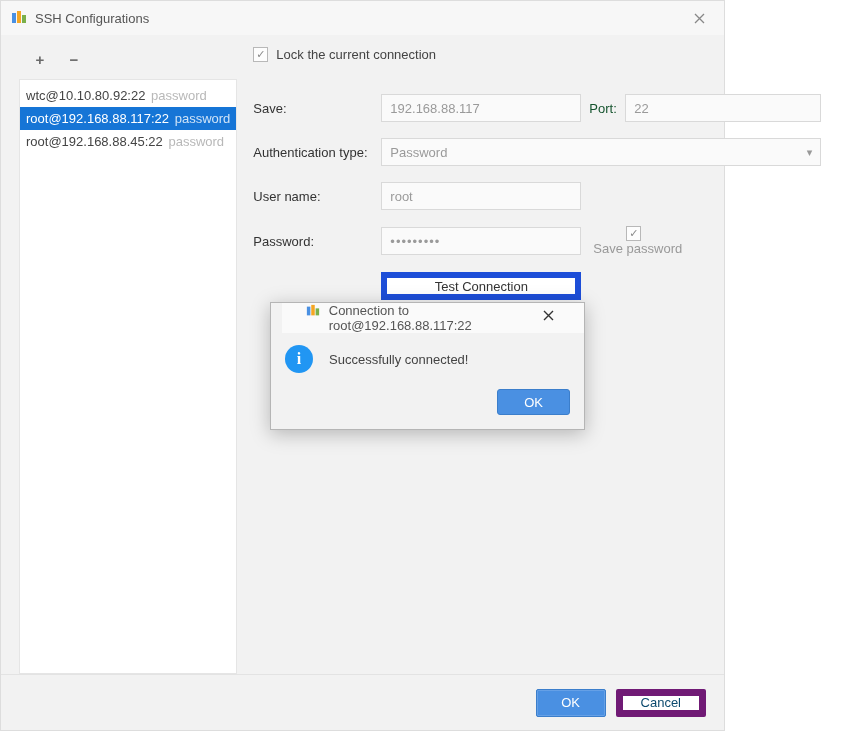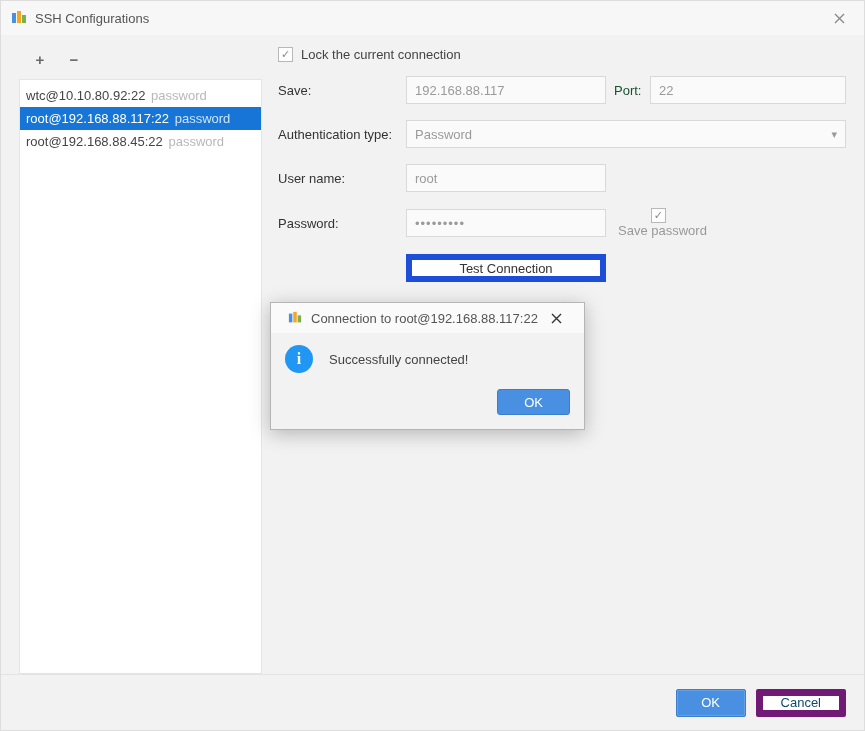--- a/index.html
+++ b/index.html
@@ -1,53 +1,53 @@
 <!DOCTYPE html>
 <html><head>
 <meta charset="utf-8">
 <style>
   * { box-sizing: border-box; }
   html, body { margin:0; padding:0; width:865px; height:731px; font-family: "Segoe UI", Arial, sans-serif; font-size:13px; color:#444; background:#fff; }
-  .window { width:865px; height:731px; display:flex; flex-direction:column; background:#f2f2f2; border:1px solid #ddd; }
+  .window { width:725px; height:731px; display:flex; flex-direction:column; background:#f2f2f2; border:1px solid #ddd; }
   .titlebar { height:34px; display:flex; align-items:center; padding:0 10px; background:#f7f7f7; }
   .title-icon { width:16px; height:16px; margin-right:8px; display:flex; align-items:center; justify-content:center; }
   .titlebar-text { color:#555; font-size:13px; }
   .titlebar-spacer { flex:1; }
   .titlebar-close { width:30px; height:30px; display:flex; align-items:center; justify-content:center; color:#888; cursor:pointer; font-size:14px; }
   .content { flex:1; display:flex; flex-direction:column; }
   .main { flex:1; display:flex; padding:10px 8px 0 18px; }
   .left { width:252px; display:flex; flex-direction:column; }
   .left-toolbar { height:28px; display:flex; align-items:center; gap:16px; padding-left:12px;}
   .tb-btn { width:18px; height:18px; display:flex; align-items:center; justify-content:center; color:#6a6a6a; cursor:pointer; font-size:15px; font-weight:bold;}
   .list { flex:1; background:#fff; border:1px solid #e5e5e5; margin-top:6px; padding-top:4px;}
   .list-item { padding:4px 6px; white-space:nowrap; overflow:hidden;}
   .list-item .hint { color:#b8b8b8; margin-left:2px;}
   .list-item.selected { background:#1675d6; color:#fff; }
   .list-item.selected .hint { color:#cfe3f7; }
   .right { flex:1; padding:0 10px 0 16px; }
   .form-row { display:flex; align-items:center; margin-bottom:16px; }
-  .form-row.first { margin-top:2px; margin-bottom:14px;}
+  .form-row.first { margin-top:2px; margin-bottom:32px;}
   .label { width:128px; color:#333; }
   .checkbox { width:15px; height:15px; border:1px solid #b8b8b8; display:inline-flex; align-items:center; justify-content:center; margin-right:8px; background:#fdfdfd;}
   .checkbox.checked::after { content:"✓"; font-size:11px; color:#888; line-height:1;}
   .input { height:28px; border:1px solid #d9d9d9; background:#fafafa; padding:8px 8px; color:#9a9a9a; display:flex; align-items:center;}
   .input.host { width:200px; }
   .input.port { width:196px; }
   .input.user { width:200px; }
   .input.pass { width:200px; letter-spacing:1px;}
   .port-label { width:36px; margin-left:8px; color:#14532d;}
   .select { flex:1; height:28px; border:1px solid #d9d9d9; background:#fafafa; padding:0 8px; color:#9a9a9a; display:flex; align-items:center; position:relative;}
   .select .chev { position:absolute; right:8px; color:#999; font-size:11px;}
   .save-pw { display:flex; align-items:center; margin-left:12px; color:#999;flex-direction:column;}
   .test-btn { height:28px; width:200px; background:#fff; border:6px solid #1d4ed8; display:flex; align-items:center; justify-content:center; color:#333; cursor:pointer;}
   .footer { height:56px; display:flex; align-items:center; justify-content:flex-end; padding:0 18px; gap:10px; border-top:1px solid #e3e3e3; background:#f2f2f2;}
   .btn { height:28px; min-width:70px; padding:0 18px; border:7px solid #701a75; background:#fff; display:flex; align-items:center; justify-content:center; cursor:pointer; color:#0c4a6e; border-radius:2px;}
   .btn.primary { background:#4a90e2; border:1px solid #3b7ecb; color:#fff; box-shadow: inset 0 0 0 1px rgba(255,255,255,0.15); }
   .modal { position:absolute; left:270px; top:302px; width:315px; background:#f2f2f2; border:1px solid #b5b5b5; box-shadow:0 4px 18px rgba(0,0,0,0.25); }
-  .modal-titlebar { height:30px; background:#fafafa; display:flex; align-items:center; padding:0 16px;}
+  .modal-titlebar { height:30px; background:#fafafa; display:flex; padding:0 24px;margin-left:11px;}
   .modal-title { color:#555; font-size:13px; }
   .modal-close { width:24px; height:24px; display:flex; align-items:center; justify-content:center; color:#444; cursor:pointer;}
   .modal-body { padding:12px 14px 6px 14px; display:flex; align-items:center; gap:16px;}
   .info-icon { width:28px; height:28px; border-radius:50%; background:#2196F3; color:#fff; display:flex; align-items:center; justify-content:center; font-weight:bold; font-family:Georgia, serif; font-size:16px;}
   .modal-msg { color:#444; }
   .modal-footer { padding:10px 14px 14px; display:flex; justify-content:flex-end;}
   .modal-ok { height:26px; padding:0 26px; background:#4a90e2; border:1px solid #3b7ecb; color:#fff; border-radius:3px; cursor:pointer; display:flex; align-items:center; justify-content:center;}
   .app-icon-svg { display:block; }
 </style>
 </head>

